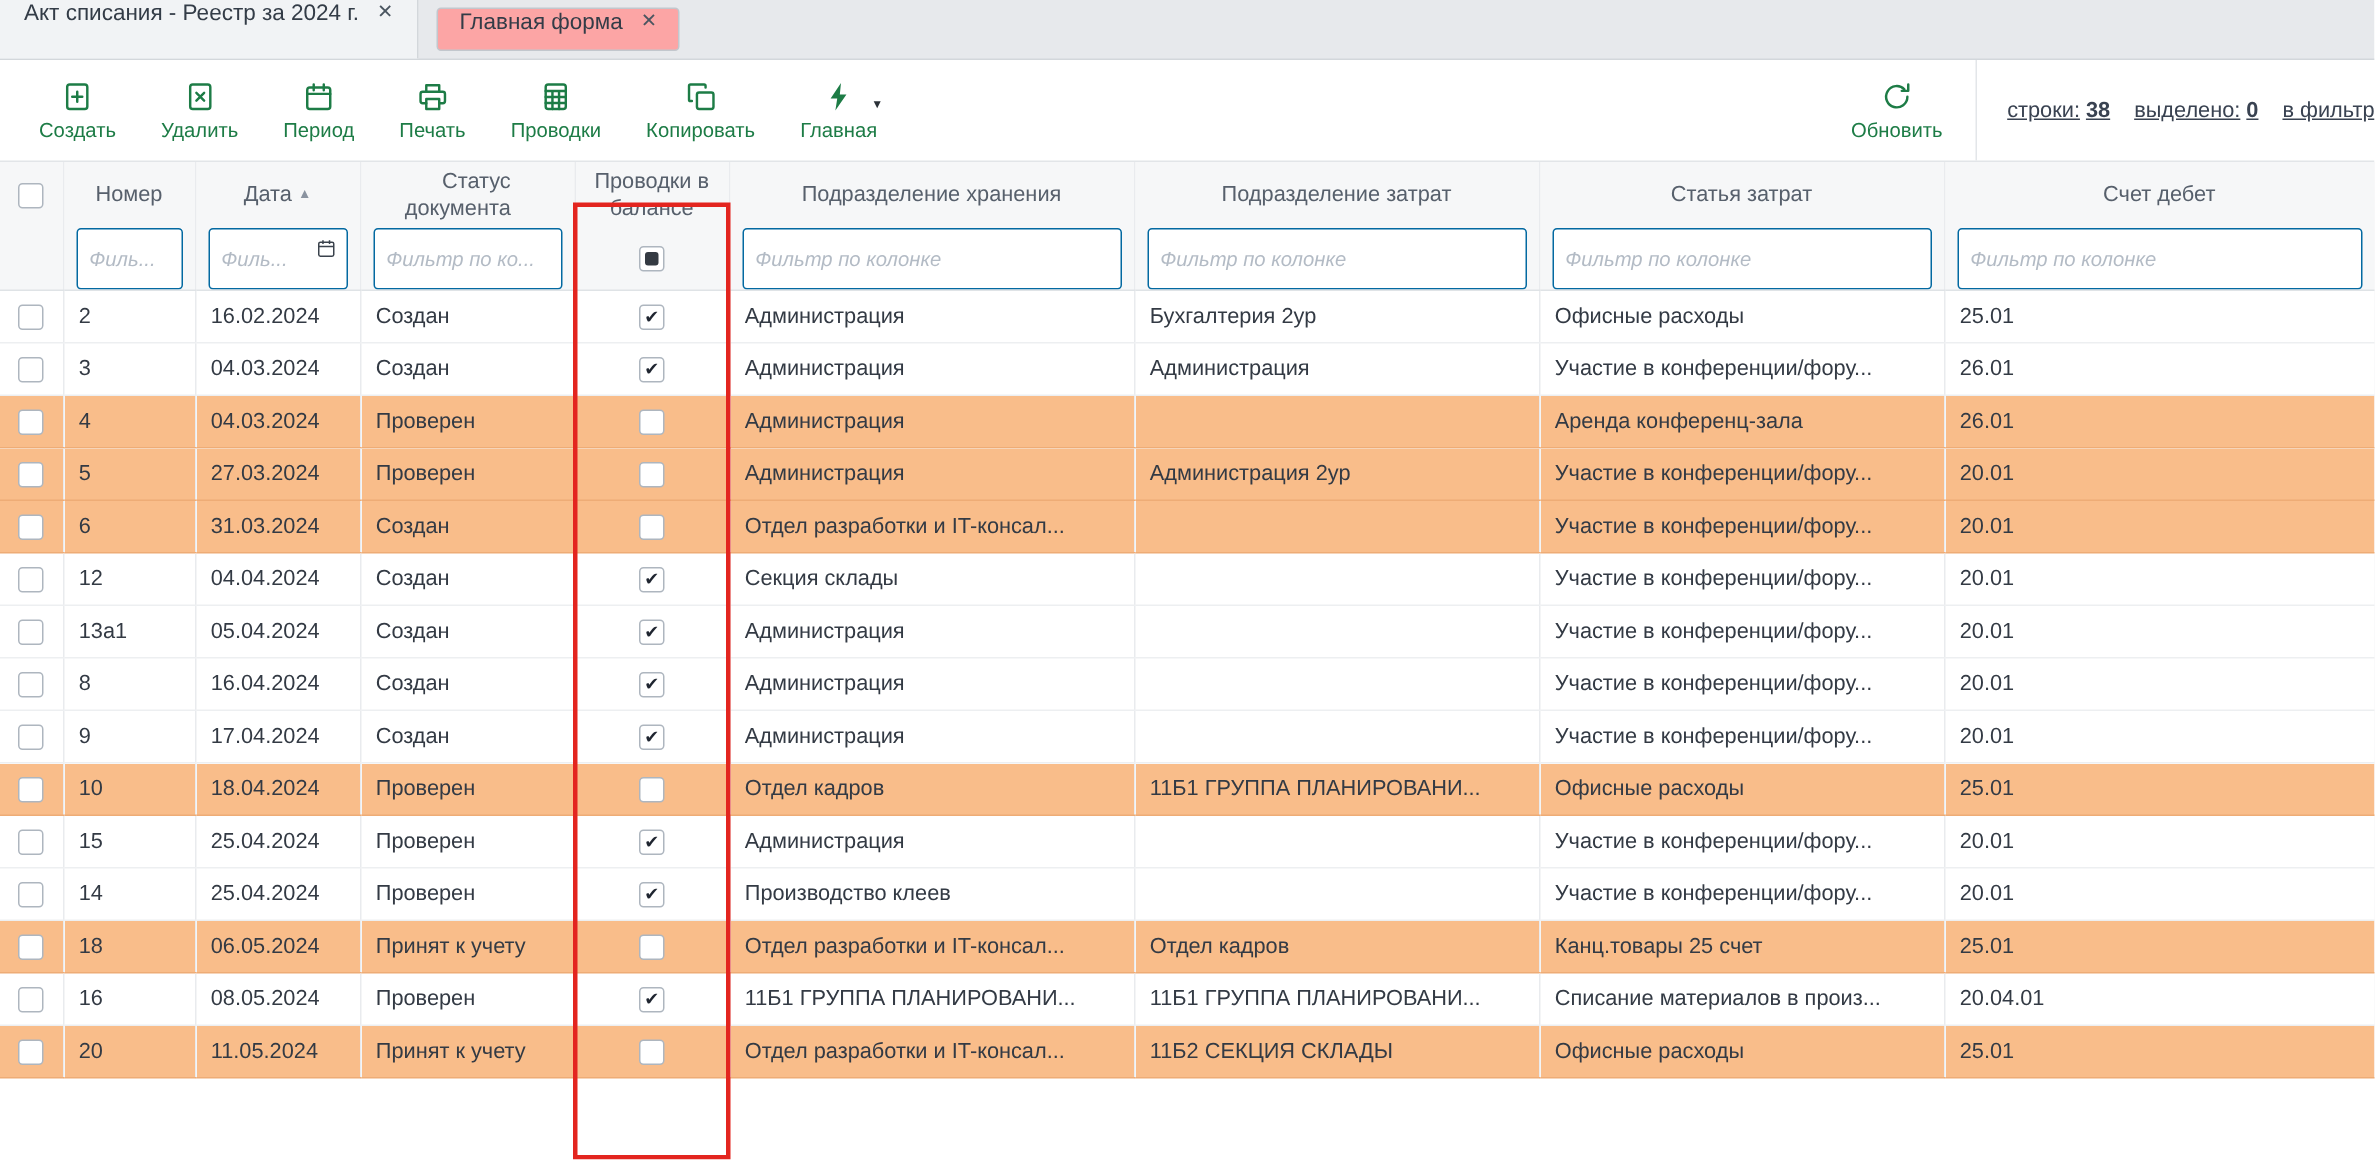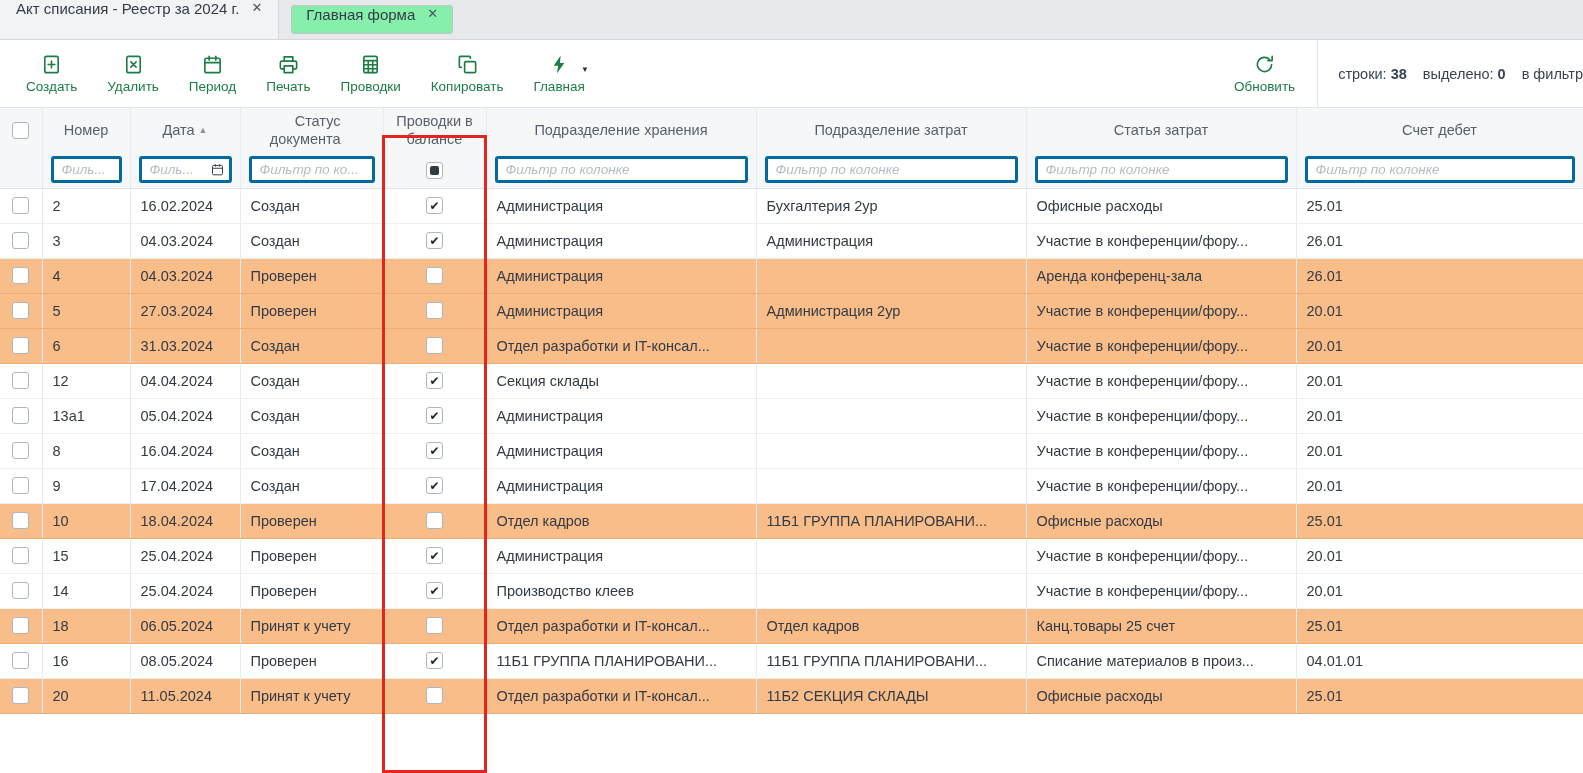--- a/index.html
+++ b/index.html
@@ -5,54 +5,54 @@
   * { box-sizing: border-box; margin: 0; padding: 0; }
   html,body { width:1583px; height:773px; overflow:hidden; background:#fff;
     font-family:"Liberation Sans","DejaVu Sans",sans-serif; }
 
   
   .tabbar { height:40px; background:#e7e9ec; border-bottom:1px solid #d3d7db;
     display:flex; align-items:stretch; }
   .tab { display:flex; align-items:flex-start; gap:12px; padding:0 16px;
     font-size:15px; color:#333c47; cursor:pointer; white-space:nowrap; }
   .tab.active { background:#f1f3f5; border-right:1px solid #d3d7db; }
-  .tab.inactive { background:#86efac; border:1px solid #c2c7cd; border-radius:3px;
+  .tab.inactive { background:#fca5a5; border:1px solid #c2c7cd; border-radius:3px;
     margin:5px 0 5px 12px; padding:0 14px; }
   .tab .x { font-size:13px; color:#4a5560; cursor:pointer; }
 
   
   .toolbar { height:68px; background:#fff; border-bottom:1px solid #e2e5e8;
     display:flex; align-items:center; padding:0 0 0 26px; }
   .tb-left { display:flex; align-items:flex-start; gap:30px; }
   .tbtn { display:flex; flex-direction:column; align-items:center; gap:3px;
     color:#1d7c46; font-size:13.5px; cursor:pointer; position:relative; }
   .tbtn svg { width:23px; height:23px; stroke:#1d7c46; fill:none;
     stroke-width:1.7; stroke-linecap:round; stroke-linejoin:round; }
   .tbtn .caret { position:absolute; top:12px; right:-4px; font-size:8px; color:#2b3138; }
   .tb-right { margin-left:auto; display:flex; align-items:center; height:100%; }
   .statusbar { display:flex; align-items:center; gap:16px; border-left:1px solid #e3e6e9;
     height:100%; padding-left:20px; margin-left:22px; font-size:14.5px; color:#394251;
-    white-space:nowrap; }
+    white-space:nowrap;text-decoration:underline; }
   .statusbar b { font-weight:bold; margin-left:4px; }
   .stat-item { display:flex; align-items:center; }
 
   
   .table-wrap { position:relative; }
   table { width:1583px; table-layout:fixed; border-collapse:collapse; }
   th, td { border-right:1px solid #e9ebee; overflow:hidden; white-space:nowrap; }
   thead th { background:#f6f7f8; font-weight:400; }
   tr.group-row th { height:28px; color:#8a939e; font-size:14px; text-align:center;
     border-bottom:1px solid #e3e6e9; }
   tr.names-row th { height:44px; color:#57606c; font-size:14.5px; text-align:center;
     vertical-align:middle; padding:0 8px; white-space:normal; line-height:1.25; }
   tr.names-row th.ta-l { text-align:left; }
   .wrap-sm { display:inline-block; max-width:92px; text-align:right; }
   .sort-asc { font-size:9px; color:#8a93a0; margin-left:4px; vertical-align:2px; }
   tr.filters-row th { height:36px; padding:0 8px; border-bottom:1px solid #dfe3e6; }
-  tr.filters-row input { width:100%; height:27px; border:3px solid #0369a1;
+  tr.filters-row input { width:100%; height:41px; border:1px solid #0369a1;
     border-radius:3px; padding:0 8px; font-size:13.5px; font-style:italic;
     color:#333; background:#fff; outline:none;
     font-family:"Liberation Sans","DejaVu Sans",sans-serif; }
   tr.filters-row input::placeholder { color:#b3bbc5; font-style:italic; }
   .fwrap { position:relative; }
   .fwrap input { padding-right:26px; }
   .fwrap svg { position:absolute; right:7px; top:6px; width:15px; height:15px;
     stroke:#3a424c; fill:none; stroke-width:1.6; }
 
   tbody td { height:35px; padding:0 10px; font-size:14.5px; color:#333a44;
@@ -353,21 +353,21 @@
         </tr>
         <tr>
           <td class="c-sel"><span class="cb"></span></td>
           <td>16</td>
           <td>08.05.2024</td>
           <td>Проверен</td>
           <td class="c-bal"><span class="cb checked"></span></td>
           <td>11Б1 ГРУППА ПЛАНИРОВАНИ...</td>
           <td>11Б1 ГРУППА ПЛАНИРОВАНИ...</td>
           <td>Списание материалов в произ...</td>
-          <td>04.01.01</td>
+          <td>20.04.01</td>
         </tr>
         <tr class="hl">
           <td class="c-sel"><span class="cb"></span></td>
           <td>20</td>
           <td>11.05.2024</td>
           <td>Принят к учету</td>
           <td class="c-bal"><span class="cb"></span></td>
           <td>Отдел разработки и IT-консал...</td>
           <td>11Б2 СЕКЦИЯ СКЛАДЫ</td>
           <td>Офисные расходы</td>

